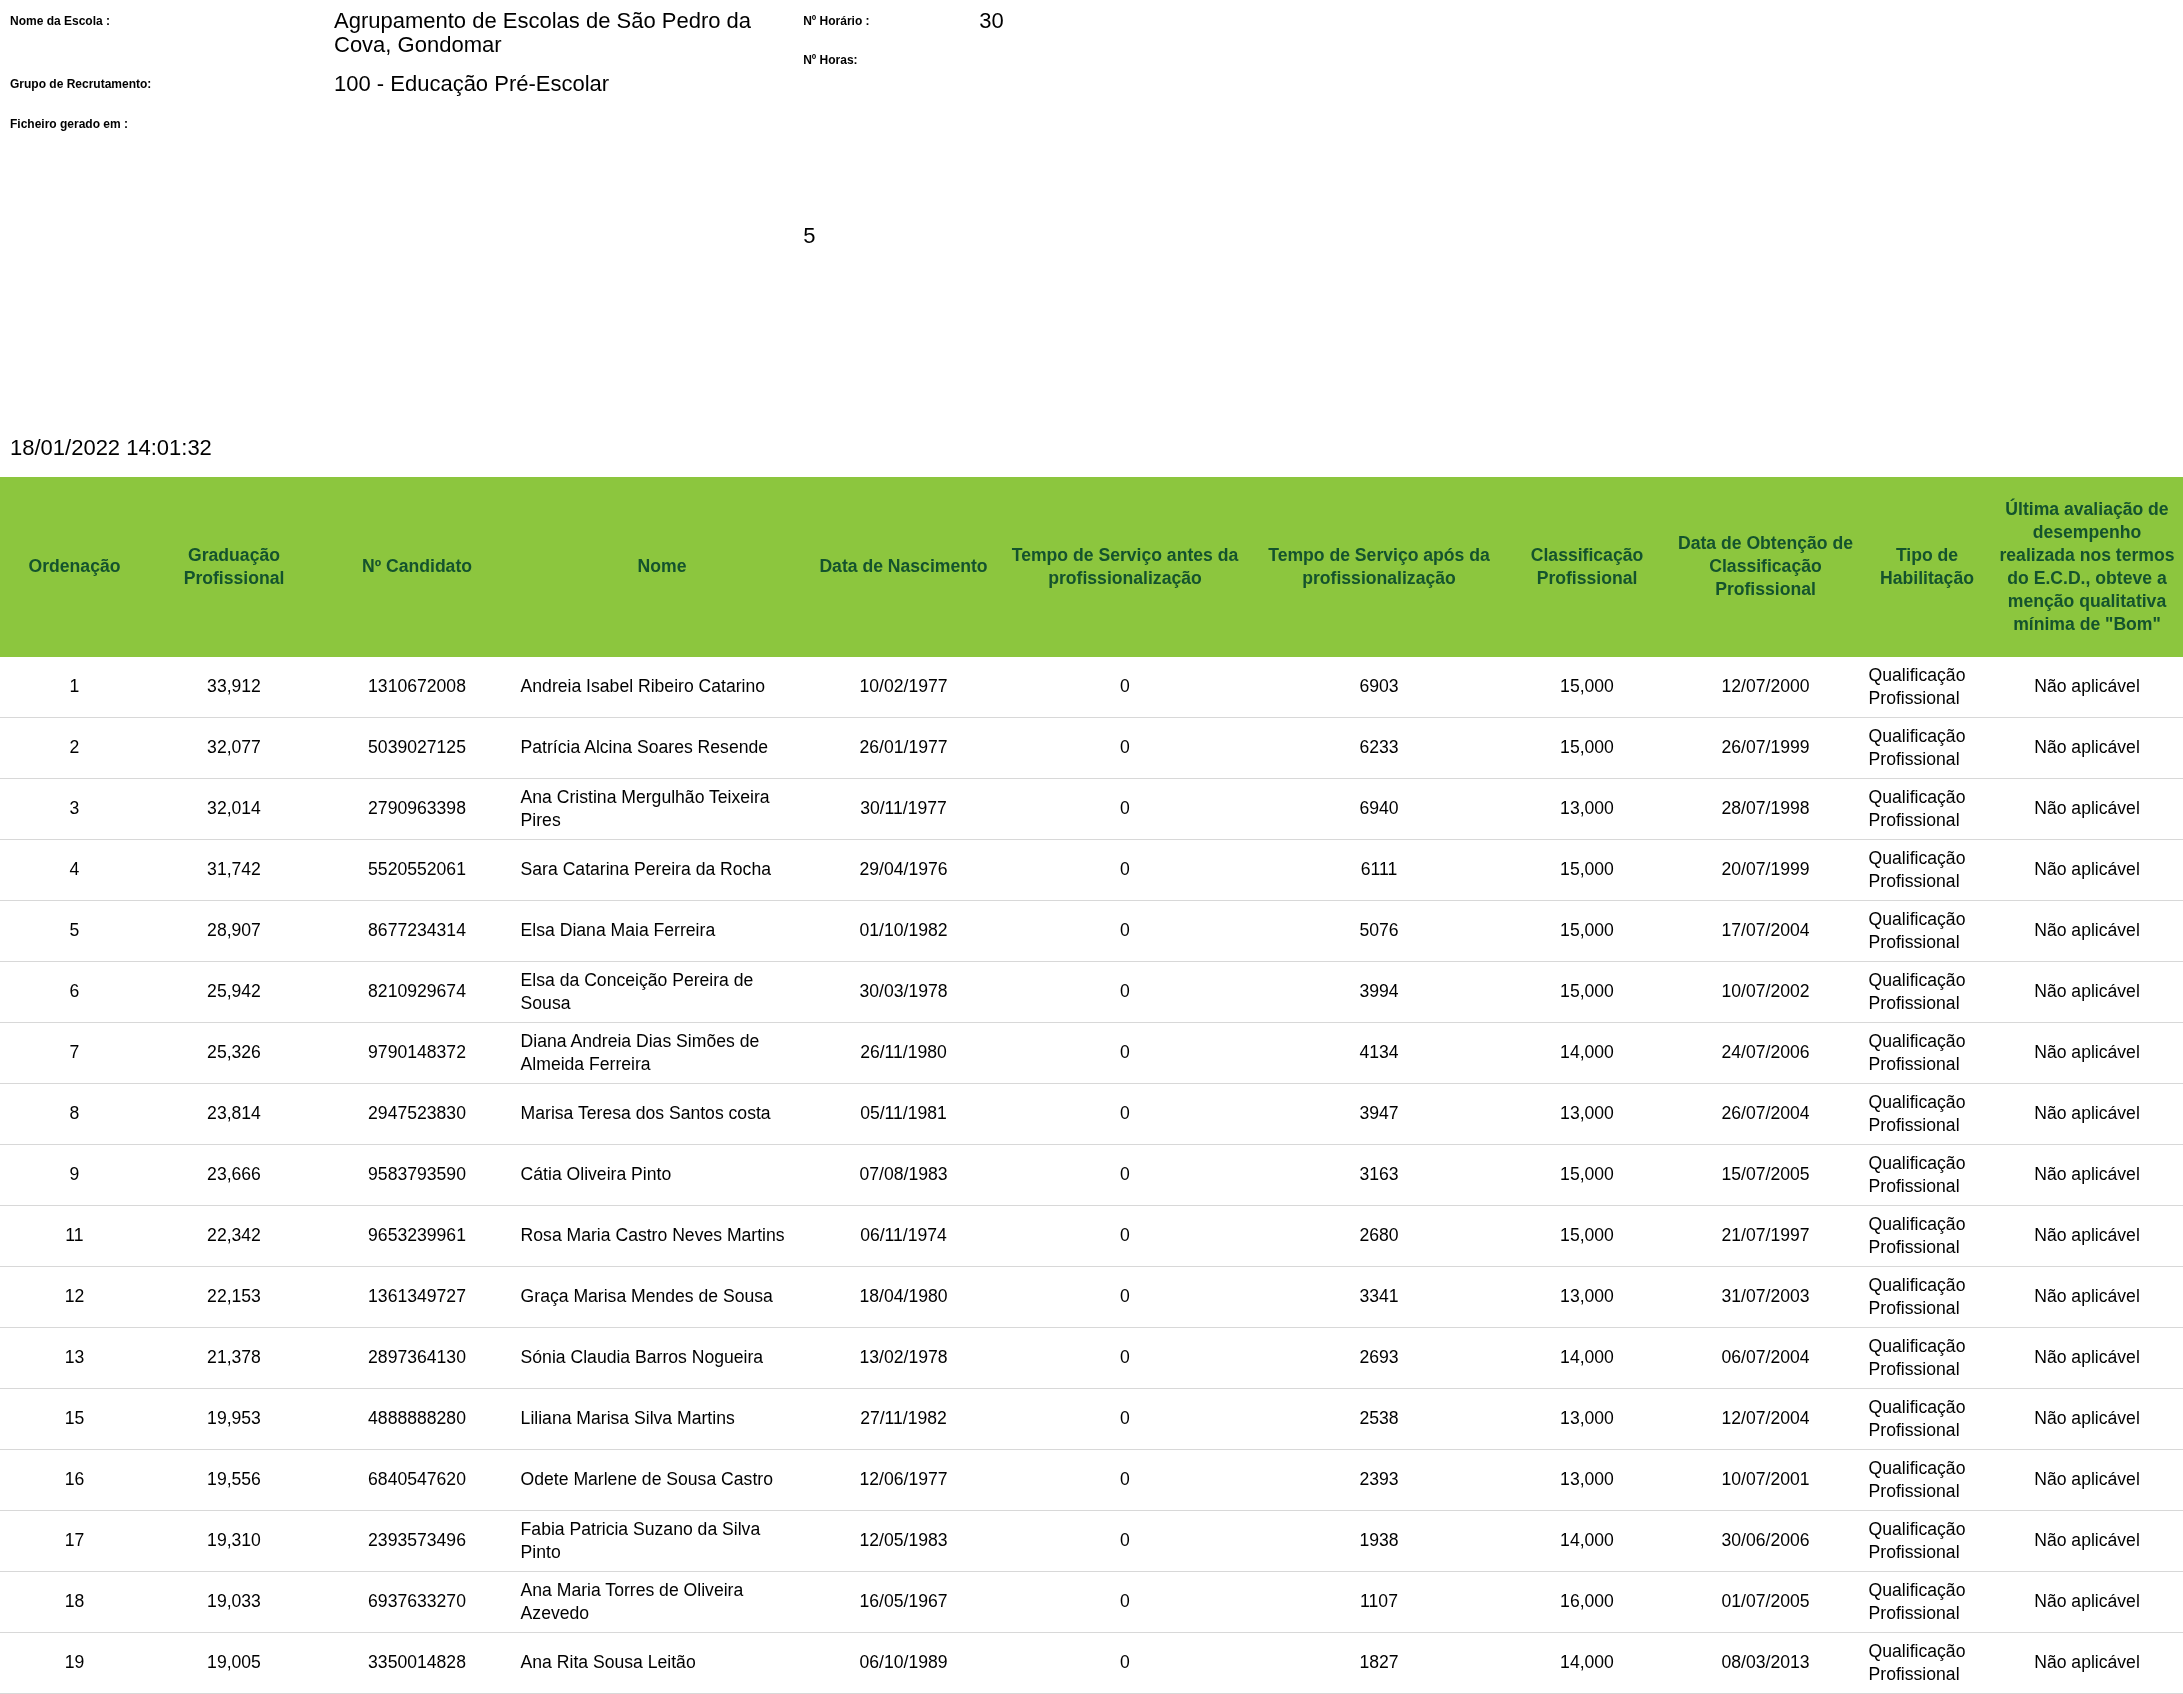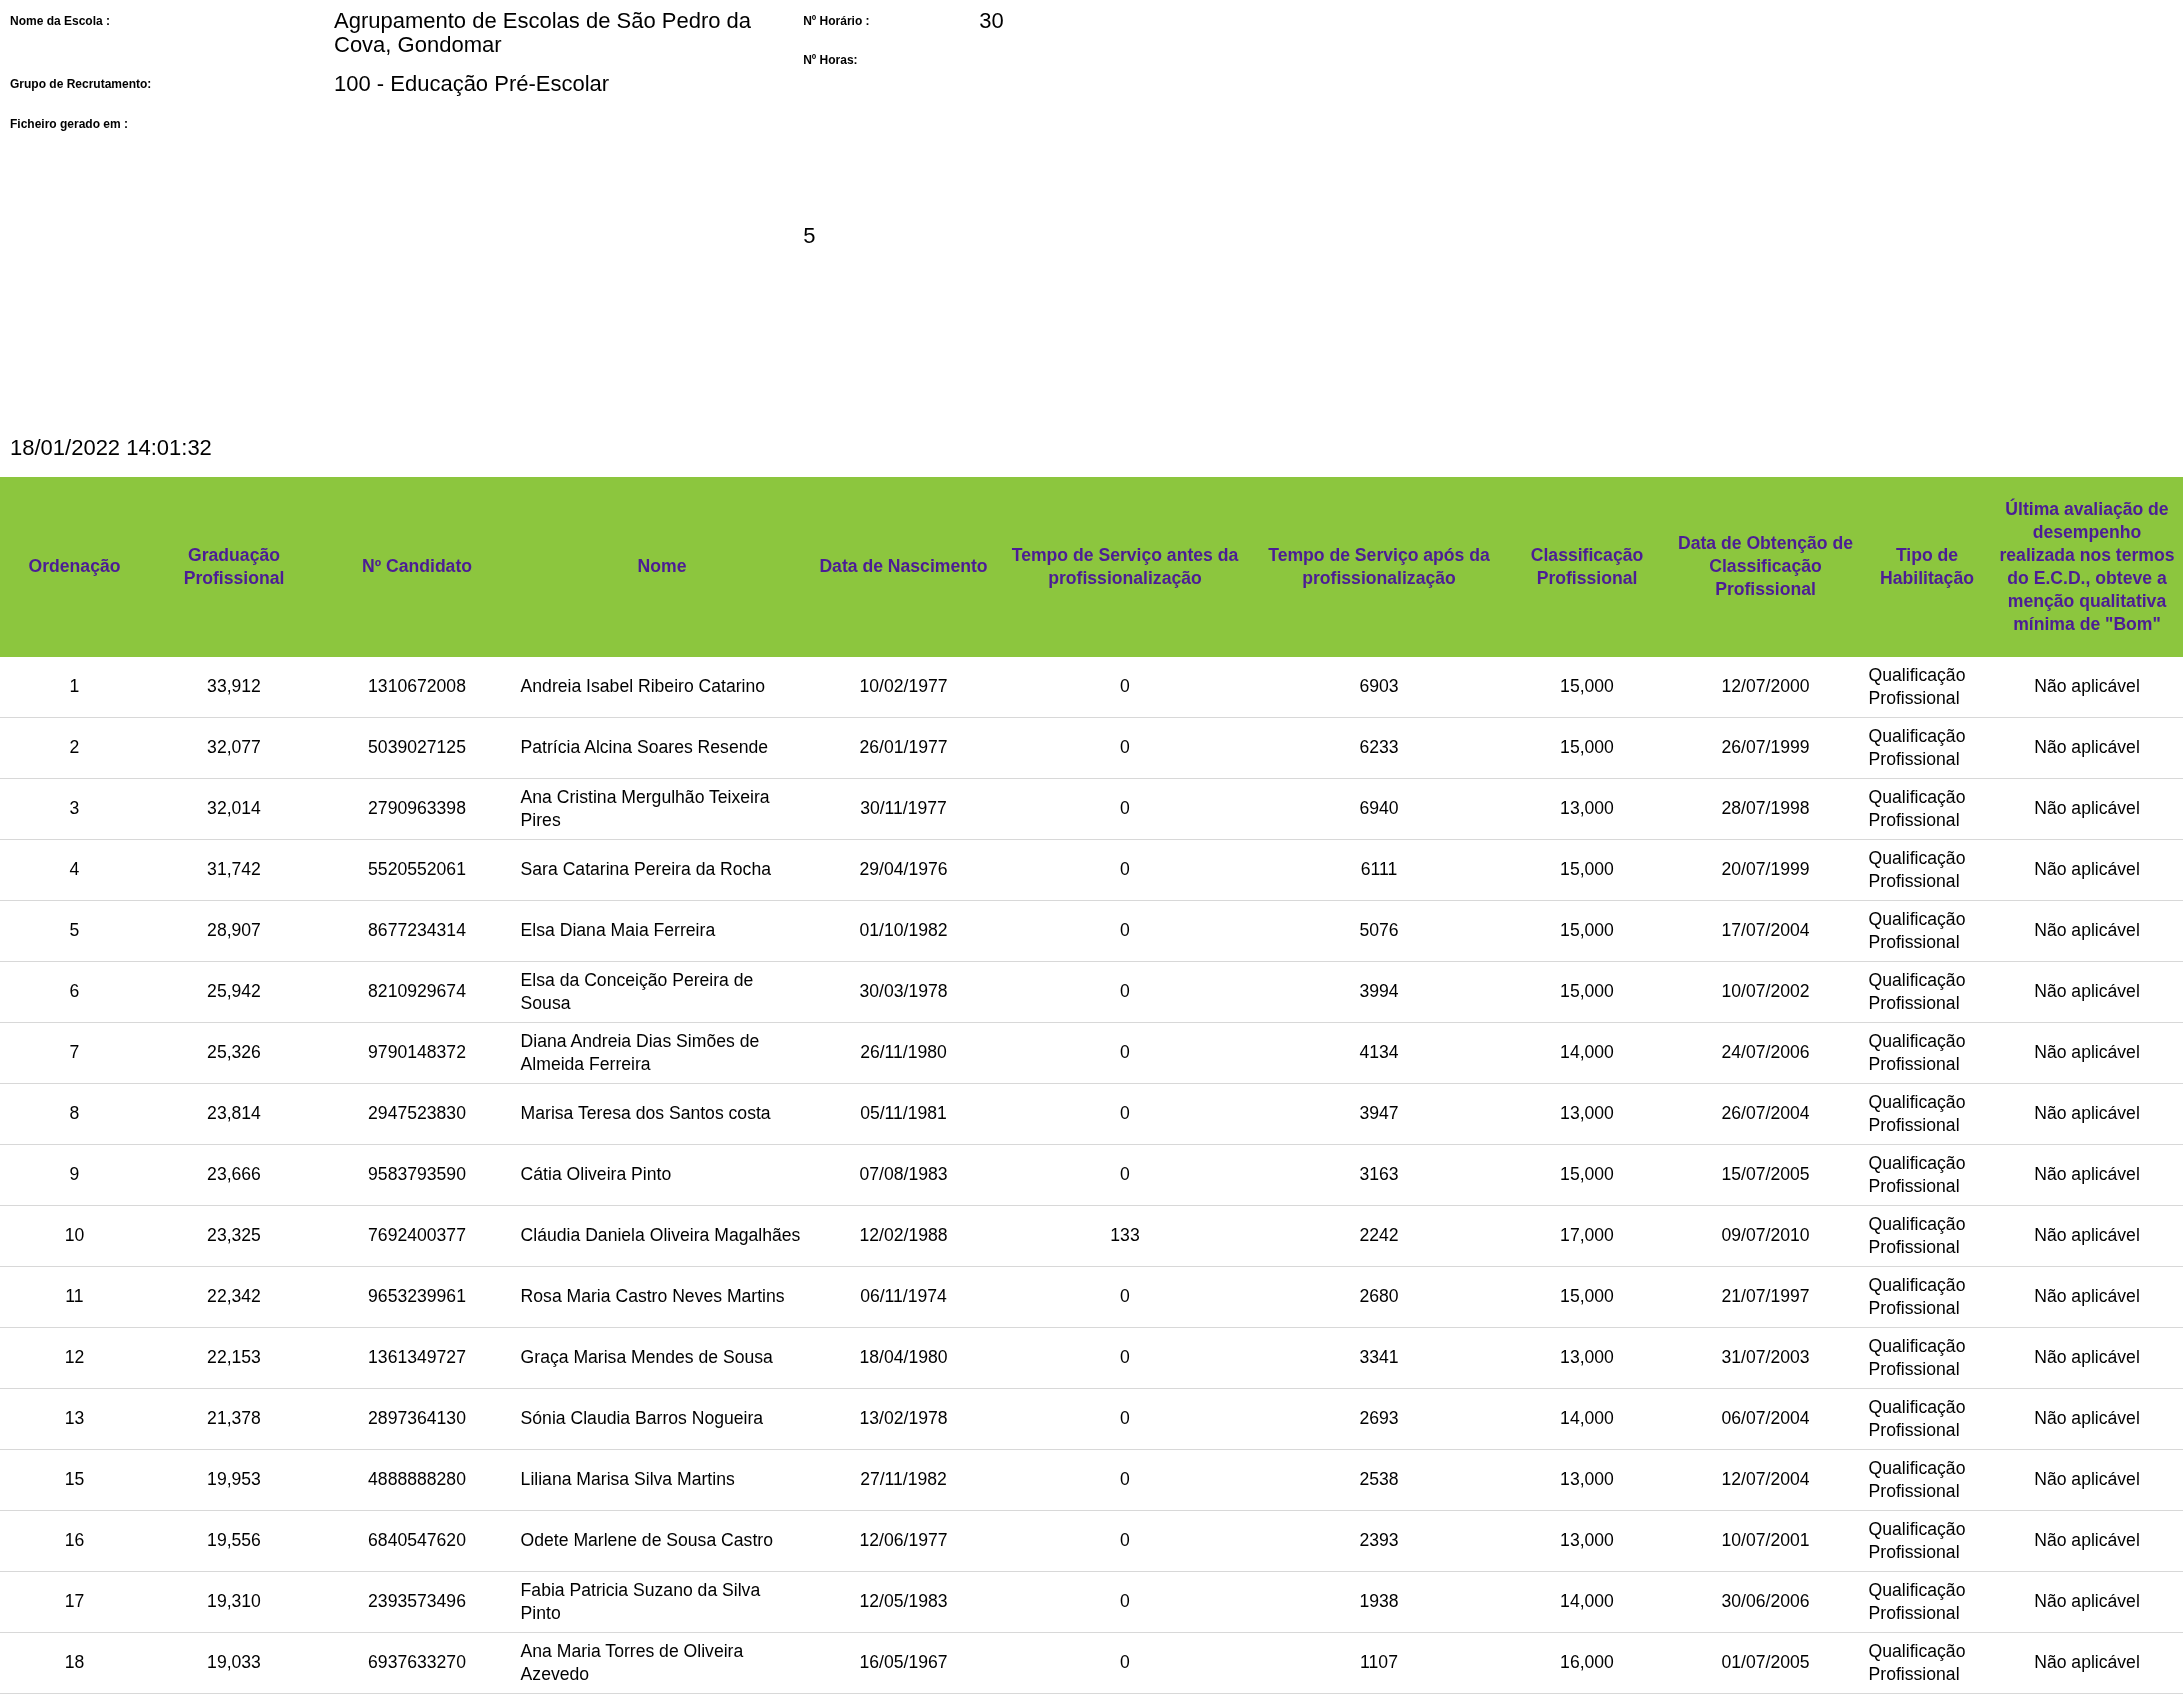--- a/index.html
+++ b/index.html
@@ -58,21 +58,21 @@
 
   
   table.grid {
     border-collapse: collapse;
     width: 2183px;
     table-layout: fixed;
     margin-top: 10px;
   }
   table.grid thead th {
     background: #8CC63E;
-    color: #4c1d95;
+    color: #14532d;
     font-size: 17.6px;
     font-weight: bold;
     line-height: 23px;
     text-align: center;
     vertical-align: middle;
     padding: 7px 4.2px;
     height: 180px;
     box-sizing: border-box;
     overflow: hidden;
   }
@@ -280,33 +280,20 @@
           <td class="l">Cátia Oliveira Pinto</td>
           <td class="c">07/08/1983</td>
           <td class="c">0</td>
           <td class="c">3163</td>
           <td class="c">15,000</td>
           <td class="c">15/07/2005</td>
           <td class="l">Qualificação Profissional</td>
           <td class="c">Não aplicável</td>
         </tr>
         <tr>
-          <td class="c">10</td>
-          <td class="c">23,325</td>
-          <td class="c">7692400377</td>
-          <td class="l">Cláudia Daniela Oliveira Magalhães</td>
-          <td class="c">12/02/1988</td>
-          <td class="c">133</td>
-          <td class="c">2242</td>
-          <td class="c">17,000</td>
-          <td class="c">09/07/2010</td>
-          <td class="l">Qualificação Profissional</td>
-          <td class="c">Não aplicável</td>
-        </tr>
-        <tr>
           <td class="c">11</td>
           <td class="c">22,342</td>
           <td class="c">9653239961</td>
           <td class="l">Rosa Maria Castro Neves Martins</td>
           <td class="c">06/11/1974</td>
           <td class="c">0</td>
           <td class="c">2680</td>
           <td class="c">15,000</td>
           <td class="c">21/07/1997</td>
           <td class="l">Qualificação Profissional</td>

